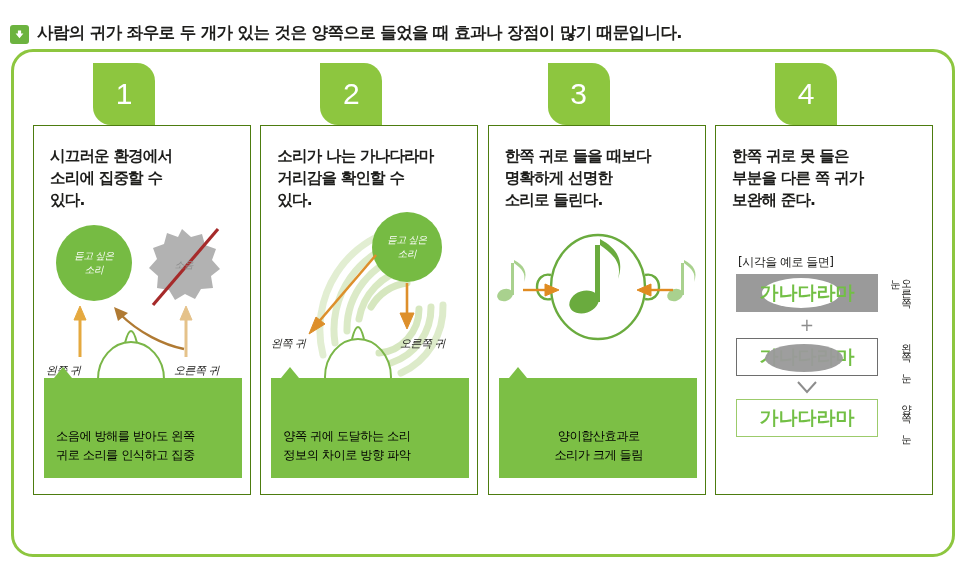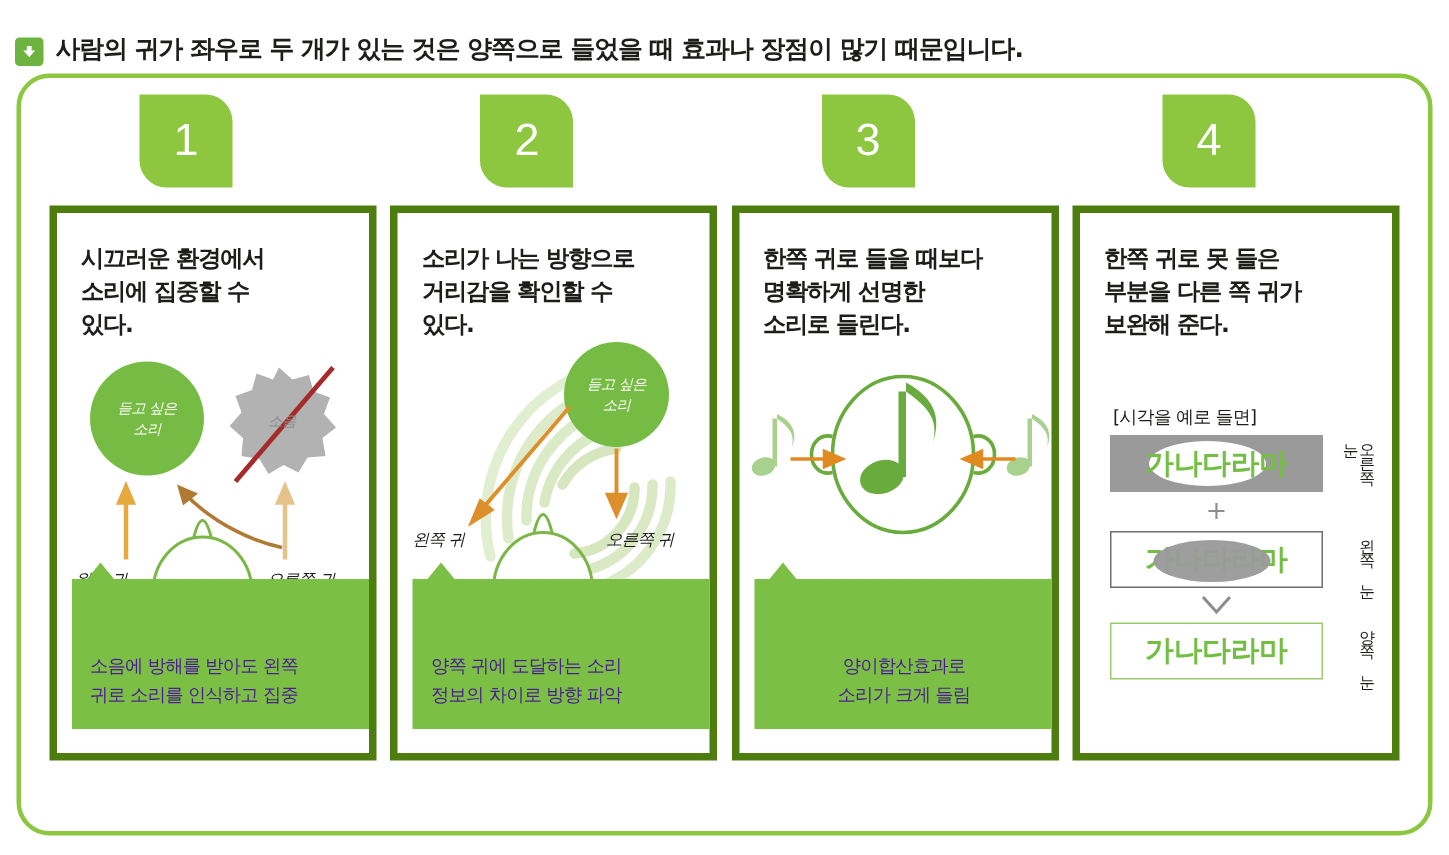--- a/index.html
+++ b/index.html
@@ -40,33 +40,33 @@
   .panel{width:218px;position:relative;}
   .badge{
     width:62px;height:62px;margin-left:60px;
     background:#8dc63f;
     border-radius:0 18px 0 18px;
     color:#ffffff;font-size:30px;font-weight:300;
     display:flex;align-items:center;justify-content:center;
     font-family:"Liberation Sans",sans-serif;
   }
   .card{
-    margin-top:12px;width:218px;height:370px;
-    border:5px solid #4d7c0f;background:#ffffff;box-sizing:border-box;
+    width:218px;height:370px;
+    border:1px solid #4d7c0f;background:#ffffff;box-sizing:border-box;
     position:relative;overflow:hidden;
   }
   .card-title{
     position:absolute;left:16px;top:19px;width:190px;
     font-size:15.5px;font-weight:bold;color:#1d1d1b;
     line-height:1.42;letter-spacing:-0.8px;white-space:pre-line;
   }
   
   .caption{
     position:absolute;left:10px;bottom:16px;width:198px;
-    background:#7cbf45;color:#4c1d95;
+    background:#7cbf45;color:#000000;
     font-size:12.2px;line-height:1.5;letter-spacing:-0.5px;
     padding:13px 10px 14px 12px;box-sizing:border-box;
     white-space:pre-line;
   }
   .caption.center{text-align:center;}
   .caption .tail{
     position:absolute;left:10px;top:-11px;width:0;height:0;
     border-left:9px solid transparent;border-right:9px solid transparent;
     border-bottom:11px solid #7cbf45;
   }
@@ -180,21 +180,21 @@
         <span class="tail"></span>
         <span>소음에 방해를 받아도 왼쪽
 귀로 소리를 인식하고 집중</span>
       </div>
     </div>
   </div>
 
   <div class="panel">
     <div class="badge">2</div>
     <div class="card">
-      <div class="card-title">소리가 나는 방향으로
+      <div class="card-title">소리가 나는 가나다라마
 거리감을 확인할 수
 있다.</div>
 
       <div class="illus">
         <svg width="218" height="215" viewBox="0 0 218 215">
 
           <g fill="none" stroke="#cfe3b4" stroke-width="7" stroke-linecap="round">
             <path d="M146,24 m-32,0 a32,32 0 1,0 0,1" transform="rotate(0 146 24)" opacity="0"></path>
             <circle cx="146" cy="34" r="36" stroke-dasharray="4 600" opacity="0"></circle>
             <path d="M110,100 A48,48 0 0,1 146,76" opacity=".85"></path>

